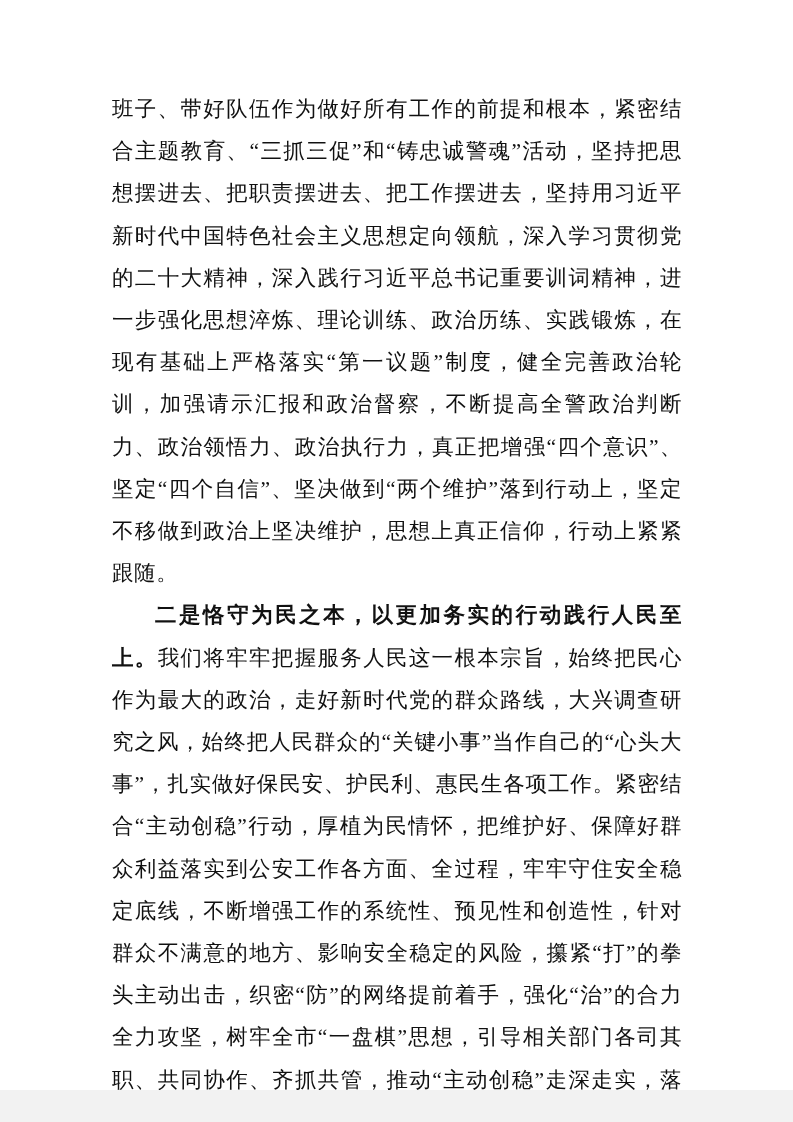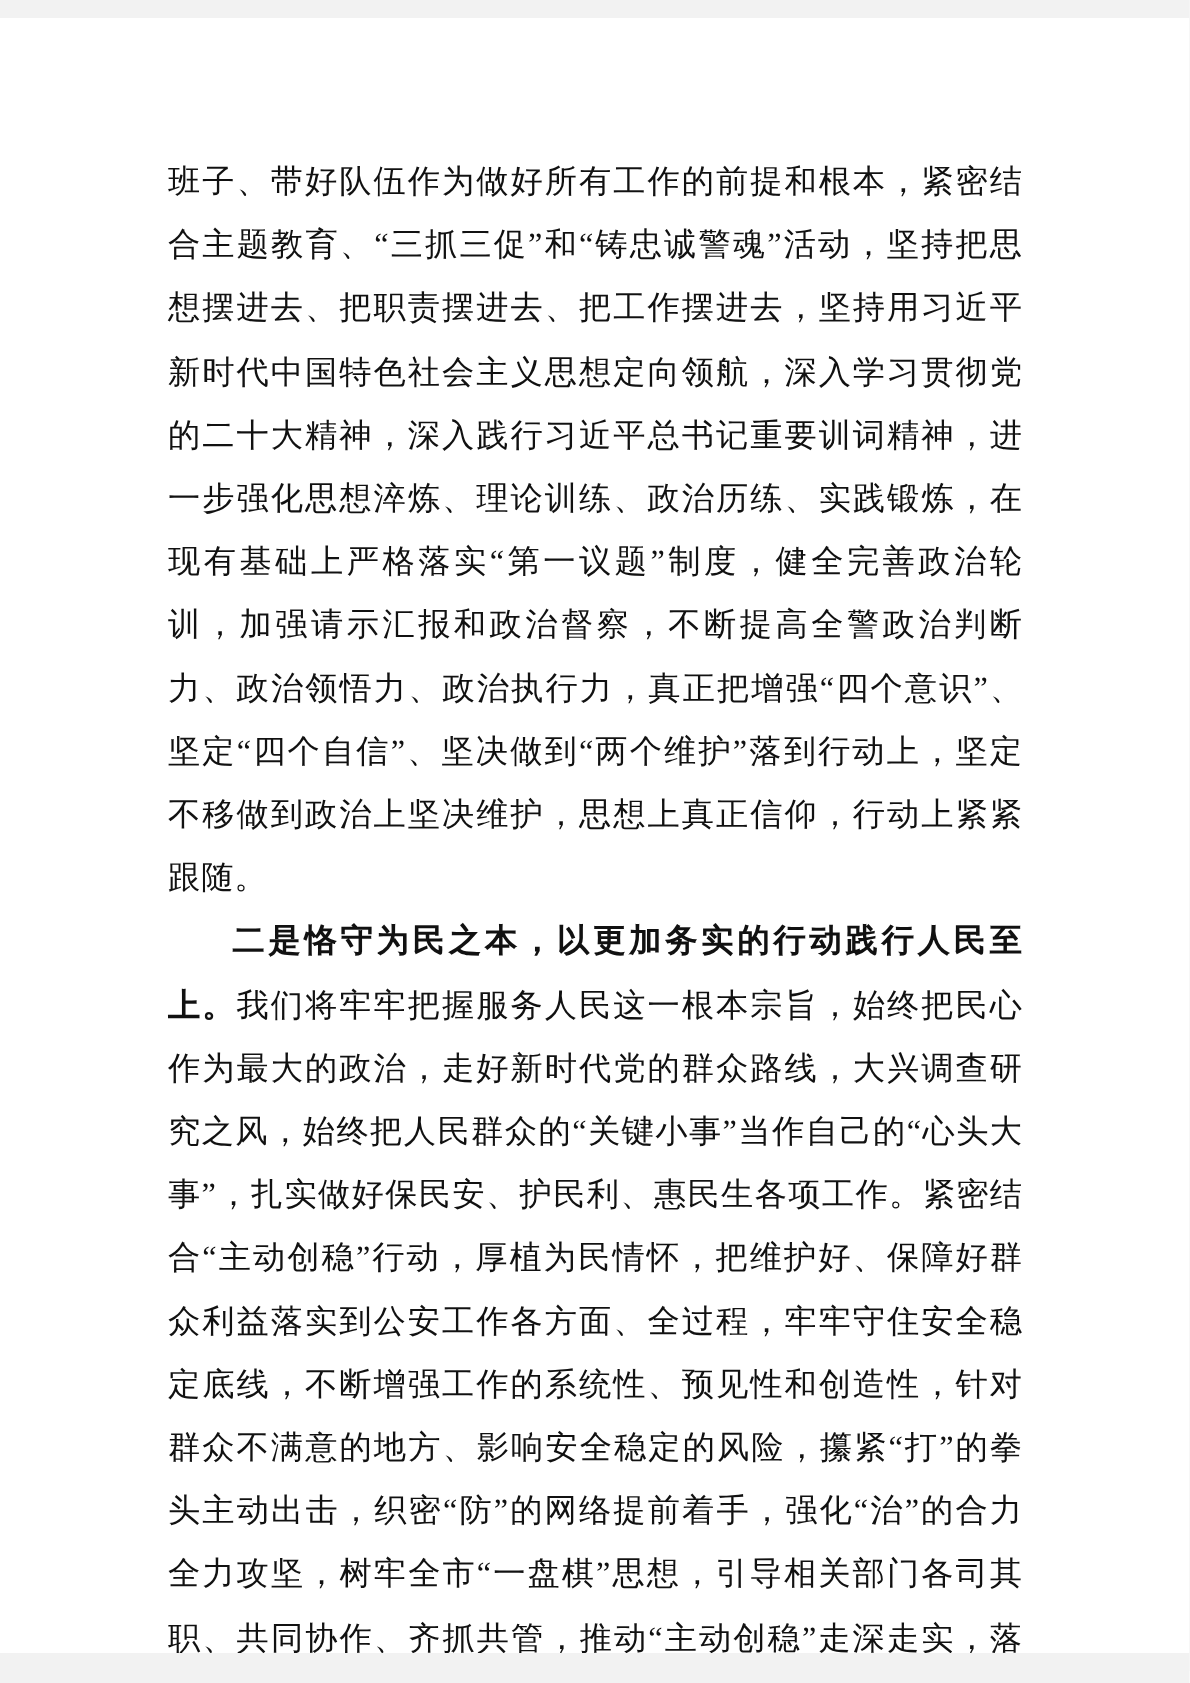--- a/index.html
+++ b/index.html
@@ -5,21 +5,21 @@
   html, body {
     margin: 0;
     padding: 0;
     background: #f2f2f2;
   }
   .page {
     width: 793px;
     height: 1090px;
     background: #ffffff;
     position: relative;
-    margin: 12px auto;
+    margin: 0 auto;
     overflow: hidden;
     box-sizing: border-box;
   }
   .content {
     position: absolute;
     left: 112px;
     top: 88px;
     width: 570px;
   }
   .para {

